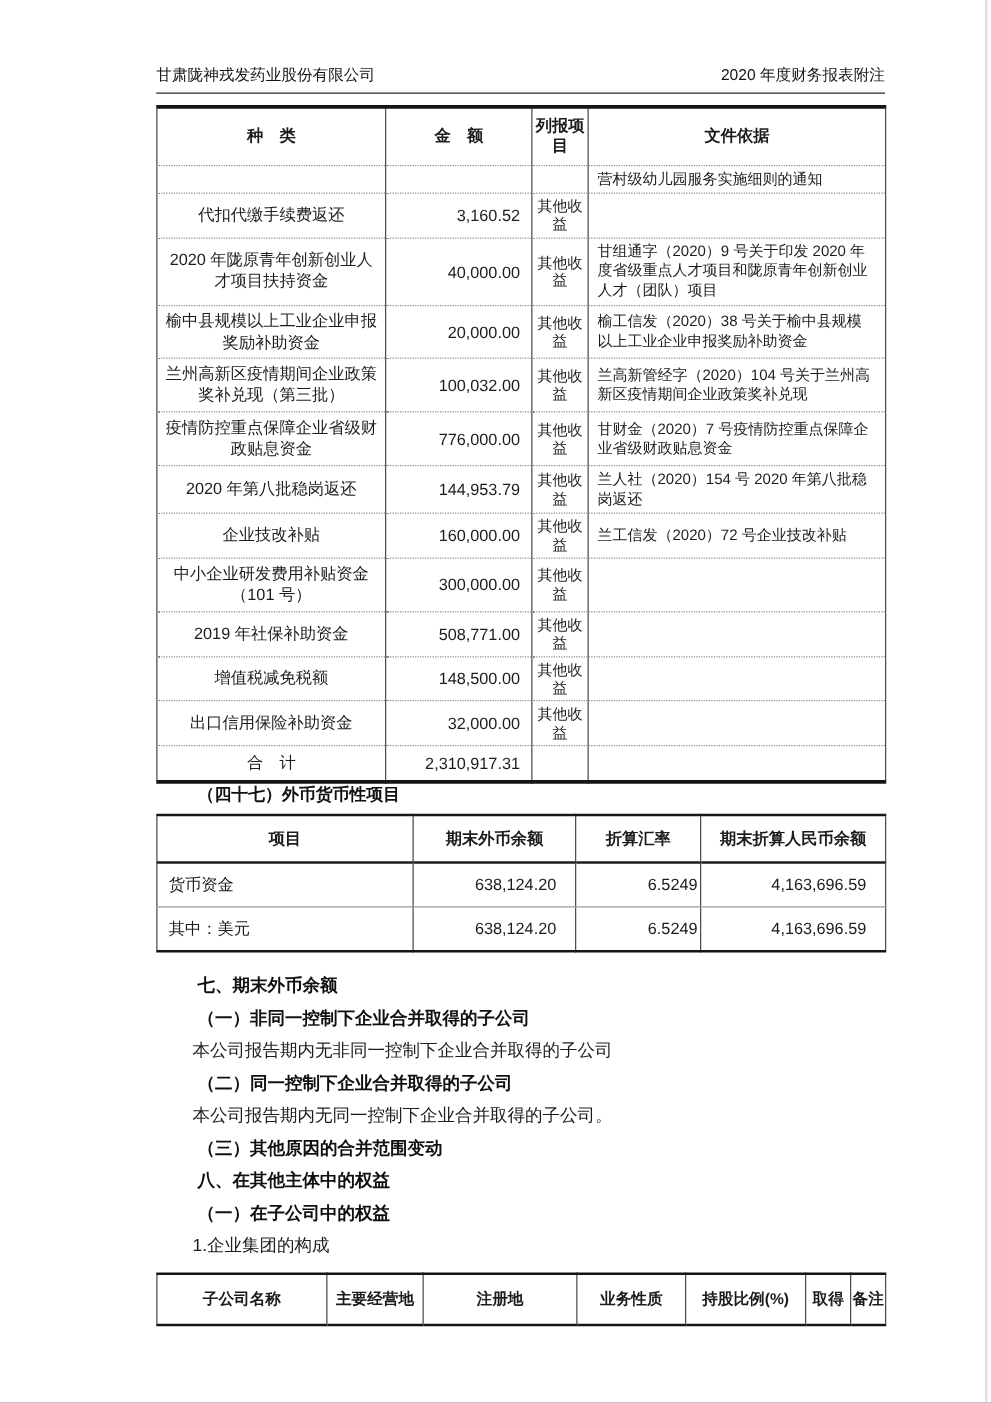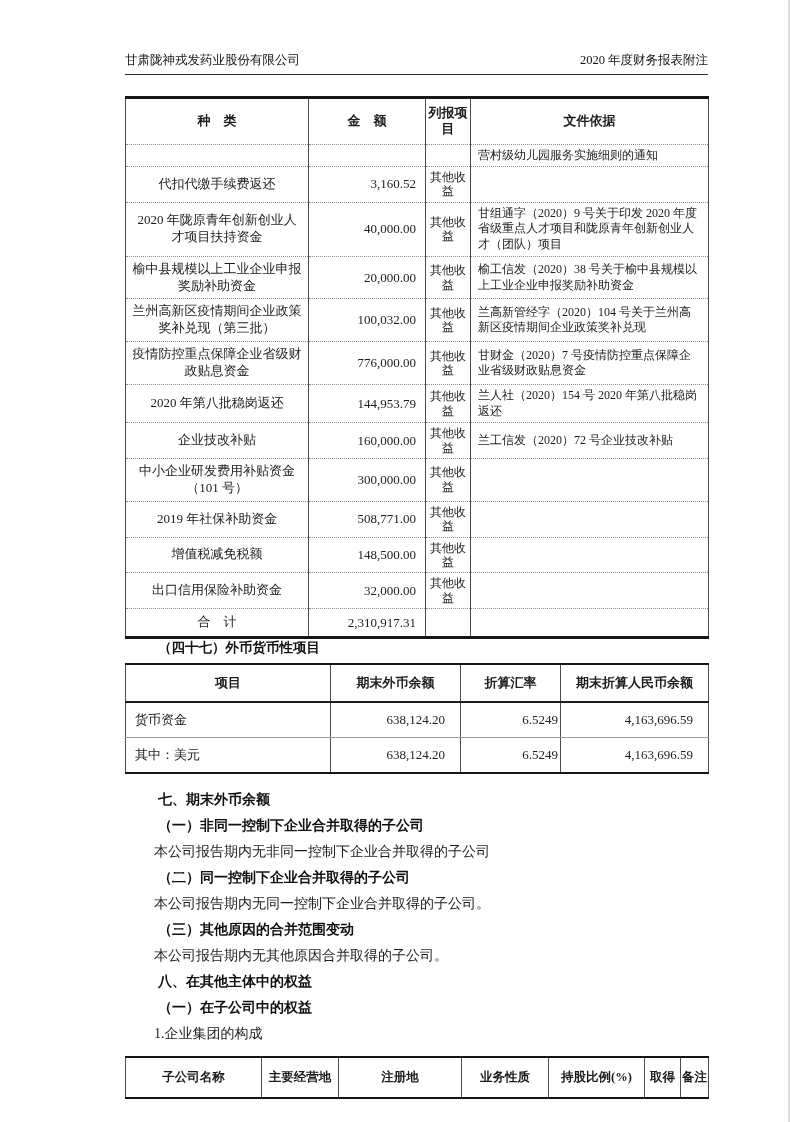--- a/index.html
+++ b/index.html
@@ -1,31 +1,31 @@
 <!DOCTYPE html>
 <html><head>
 <meta charset="utf-8">
 <style>
   * { margin:0; padding:0; box-sizing:border-box; }
   html,body { background:#9a9a9a; }
   .page {
     position:relative; width:793px; height:1122px; background:#ffffff;
-    font-family:Liberation Serif, serif; color:#1c1c1c;
+    font-family:Liberation Sans, sans-serif; color:#1c1c1c;
     overflow:hidden; margin:0 auto;
   }
   .scan-edge { position:absolute; right:3px; top:0; width:2px; height:1122px; background:#e2dede; }
   .content { position:absolute; left:125px; top:0; width:583px; }
 
   .doc-header { margin-top:52px; display:flex; justify-content:space-between; align-items:baseline; font-size:12.5px; color:#151515; }
   .header-rule { border-bottom:1.6px solid #2b2b2b; margin-top:5px; }
 
   table { border-collapse:collapse; width:583px; table-layout:fixed; }
 
   
-  .t1 { margin-top:21px; font-size:13px; border-top:3px solid #161616; border-bottom:3px solid #161616;border-radius:29px; }
+  .t1 { margin-top:9px; font-size:13px; border-top:3px solid #161616; border-bottom:3px solid #161616;border-radius:29px; }
   .t1 th, .t1 td { border-left:1px solid #4d4d4d; border-right:1px solid #4d4d4d; border-bottom:1px dotted #8f8f8f; vertical-align:middle; }
   .t1 th { font-weight:bold; padding:6px 2px; line-height:1.25; text-align:center; }
   .t1 td.kind  { text-align:center;  padding:4px 6px; line-height:1.3; }
   .t1 td.amount{ text-align:right; padding:4px 9px 4px 3px; }
   .t1 td.item  { text-align:center; padding:3px 2px; font-size:12px; line-height:1.2; }
   .t1 td.basis { text-align:left;  padding:3px 7px; font-size:12px; line-height:1.3; }
   .t1 tr.total td { padding-top:5px; padding-bottom:5px; }
   .t1 tr.total .kind { text-align:center; }
 
   
@@ -190,21 +190,20 @@
       </tbody>
     </table>
 
     <div class="notes">
       <div class="note h1">七、期末外币余额</div>
       <div class="note h2">（一）非同一控制下企业合并取得的子公司</div>
       <div class="note body">本公司报告期内无非同一控制下企业合并取得的子公司</div>
       <div class="note h2">（二）同一控制下企业合并取得的子公司</div>
       <div class="note body">本公司报告期内无同一控制下企业合并取得的子公司。</div>
       <div class="note h2">（三）其他原因的合并范围变动</div>
-      <div class="note body">本公司报告期内无其他原因合并取得的子公司。</div>
       <div class="note h1">八、在其他主体中的权益</div>
       <div class="note h2">（一）在子公司中的权益</div>
       <div class="note body2">1.企业集团的构成</div>
     </div>
 
     <table class="t3">
       <colgroup>
           <col style="width:136px">
           <col style="width:77px">
           <col style="width:123px">

